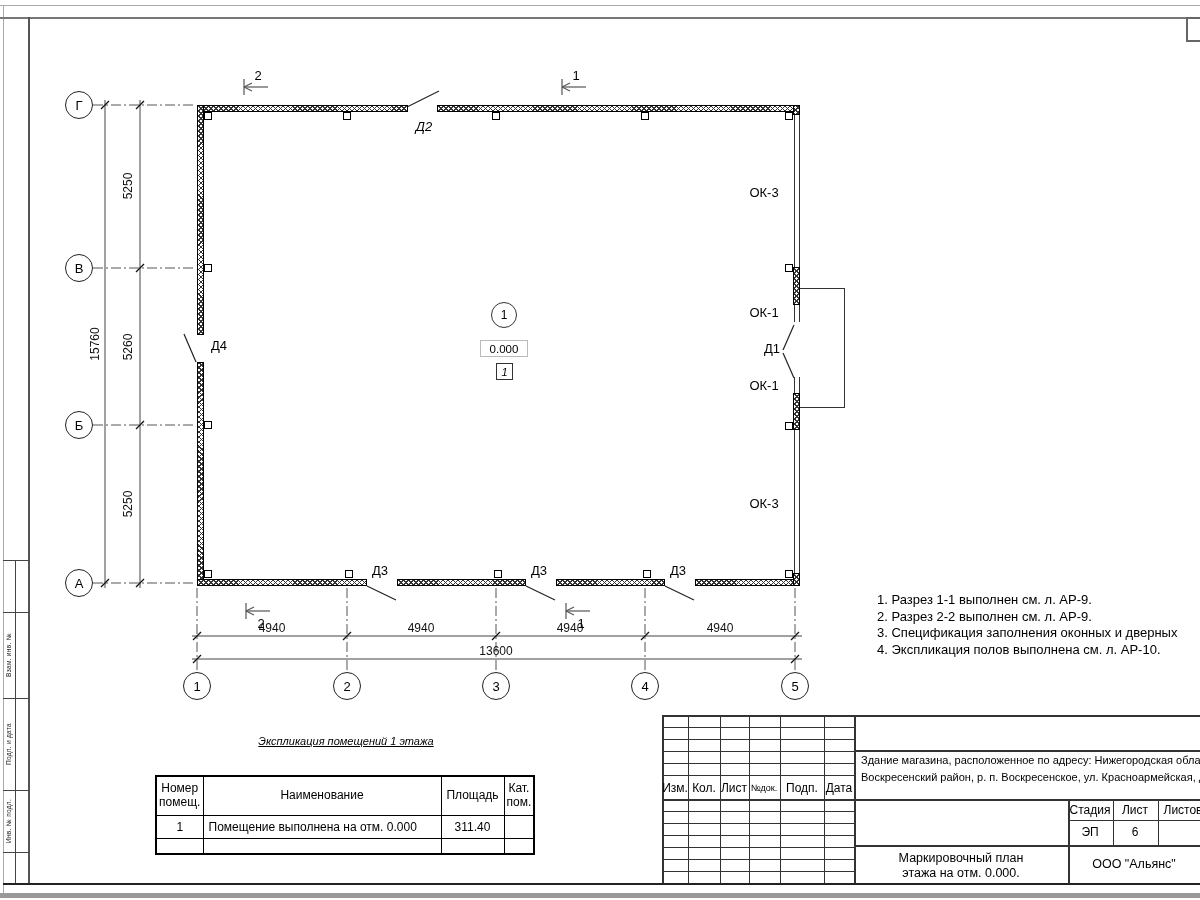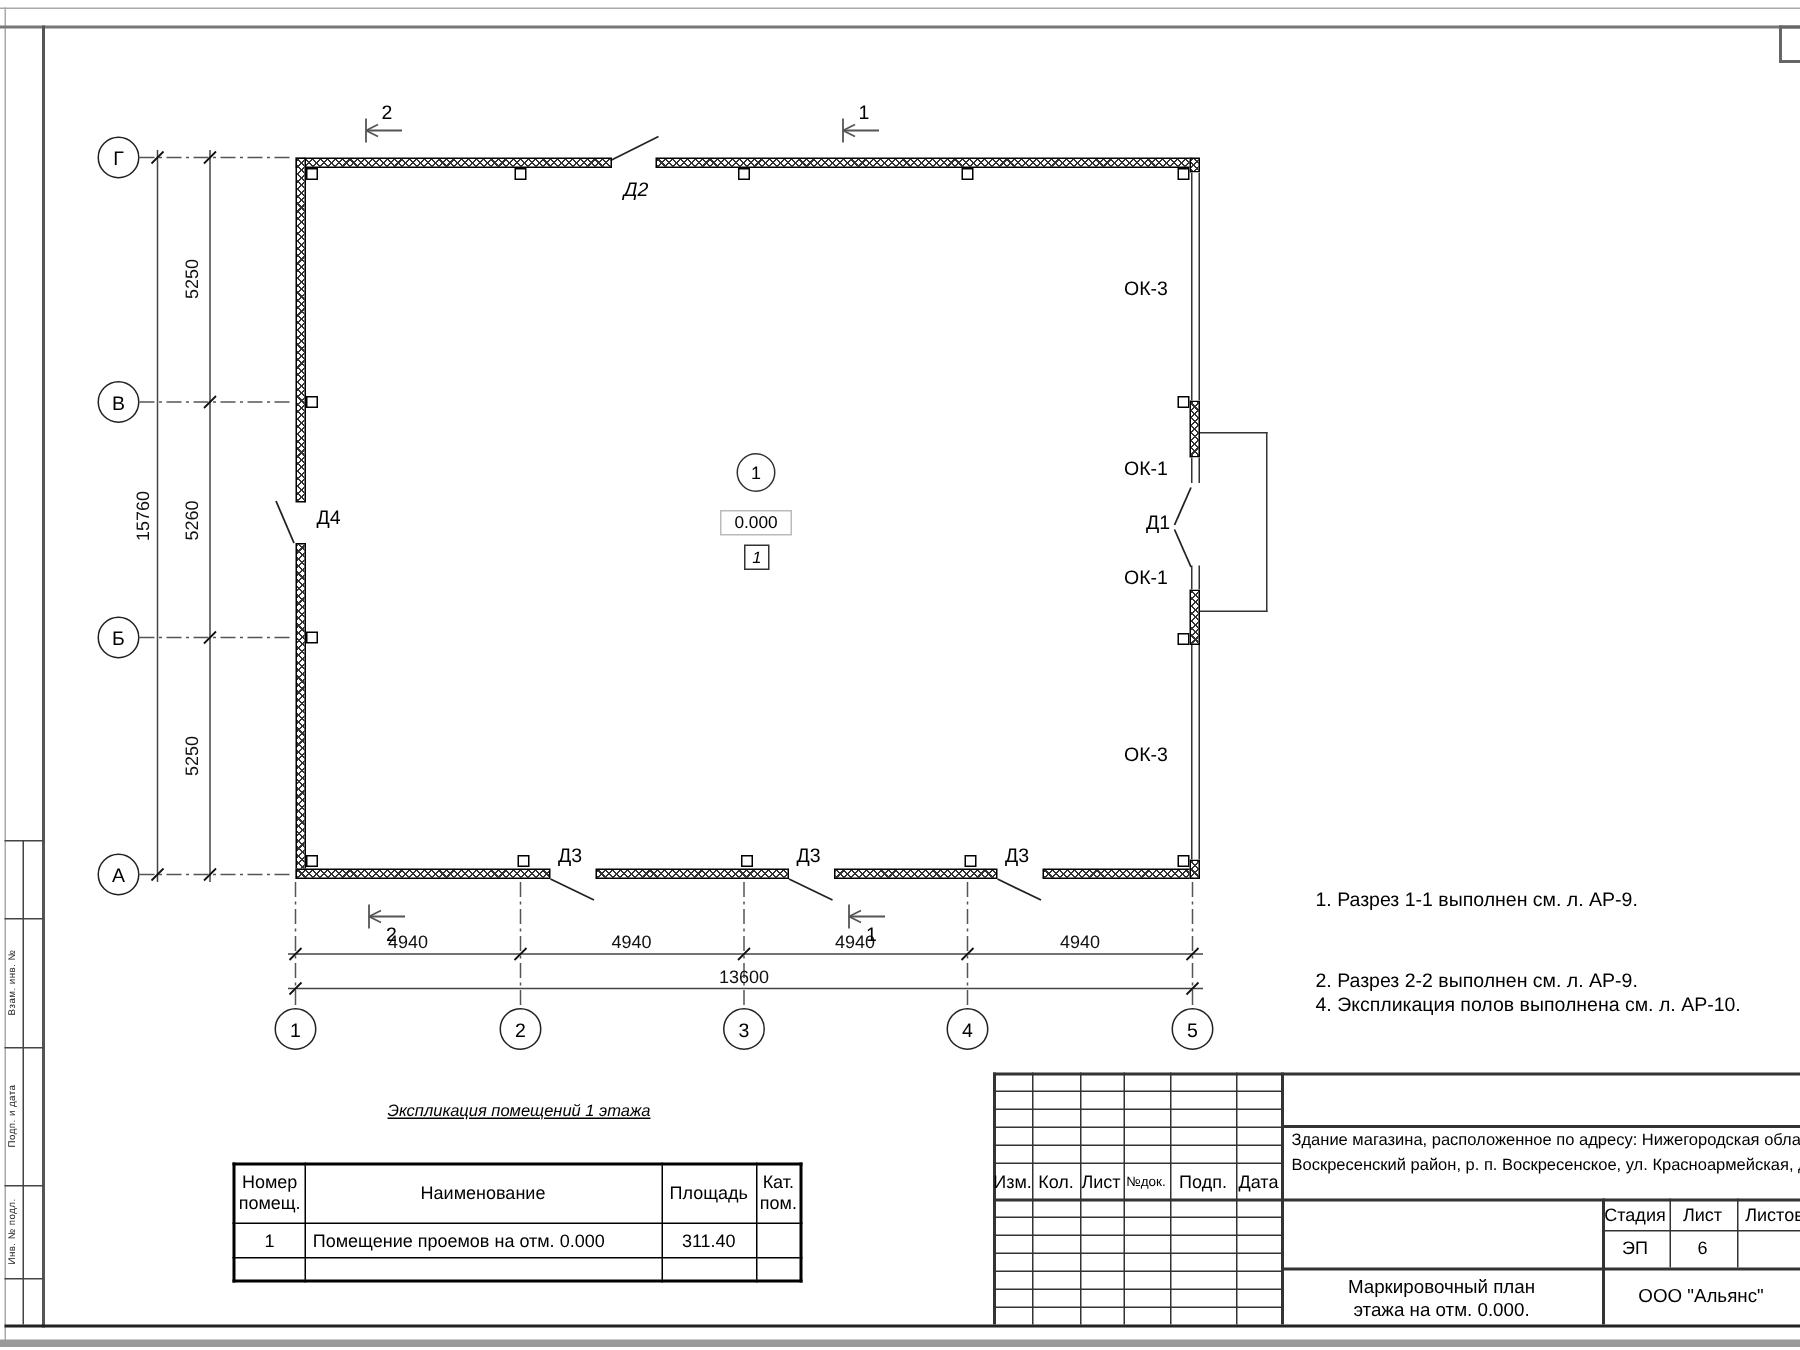--- a/index.html
+++ b/index.html
@@ -158,21 +158,22 @@
   <div class="sq" style="left:204px;top:421px"></div>
   <div class="sq" style="left:785px;top:264px"></div>
   <div class="sq" style="left:785px;top:422px"></div>
 
   <div id="room-circle">1</div>
   <div id="room-elev">0.000</div>
   <div id="room-floor">1</div>
 
   <div id="notes">
       <div style="padding-left: 0px;">1. Разрез 1-1 выполнен см. л. АР-9.</div>
-      <div style="padding-left: 0px; margin-top: 37px;">2. Разрез 2-2 выполнен см. л. АР-9.</div>
+      <div style="padding-left: 0px;">2. Разрез 2-2 выполнен см. л. АР-9.</div>
+      <div style="padding-left: 0px;">3. Спецификация заполнения оконных и дверных</div>
       <div style="padding-left: 0px;">4. Экспликация полов выполнена см. л. АР-10.</div>
     </div>
 
   <div id="expl-title">Экспликация помещений 1 этажа</div>
   <div id="expl-table-wrap">
     <table id="expl-table">
       <colgroup>
           <col style="width:47px">
           <col style="width:238px">
           <col style="width:63px">
@@ -182,21 +183,21 @@
           <tr id="expl-head">
             <th>Номер помещ.</th>
             <th>Наименование</th>
             <th>Площадь</th>
             <th>Кат. пом.</th>
           </tr>
         </thead>
       <tbody id="expl-body">
           <tr>
             <td>1</td>
-            <td class="name">Помещение проемов на отм. 0.000</td>
+            <td class="name">Помещение выполнена на отм. 0.000</td>
             <td>311.40</td>
             <td></td>
           </tr>
           <tr class="empty">
             <td></td>
             <td class="name"></td>
             <td></td>
             <td></td>
           </tr>
         </tbody>

